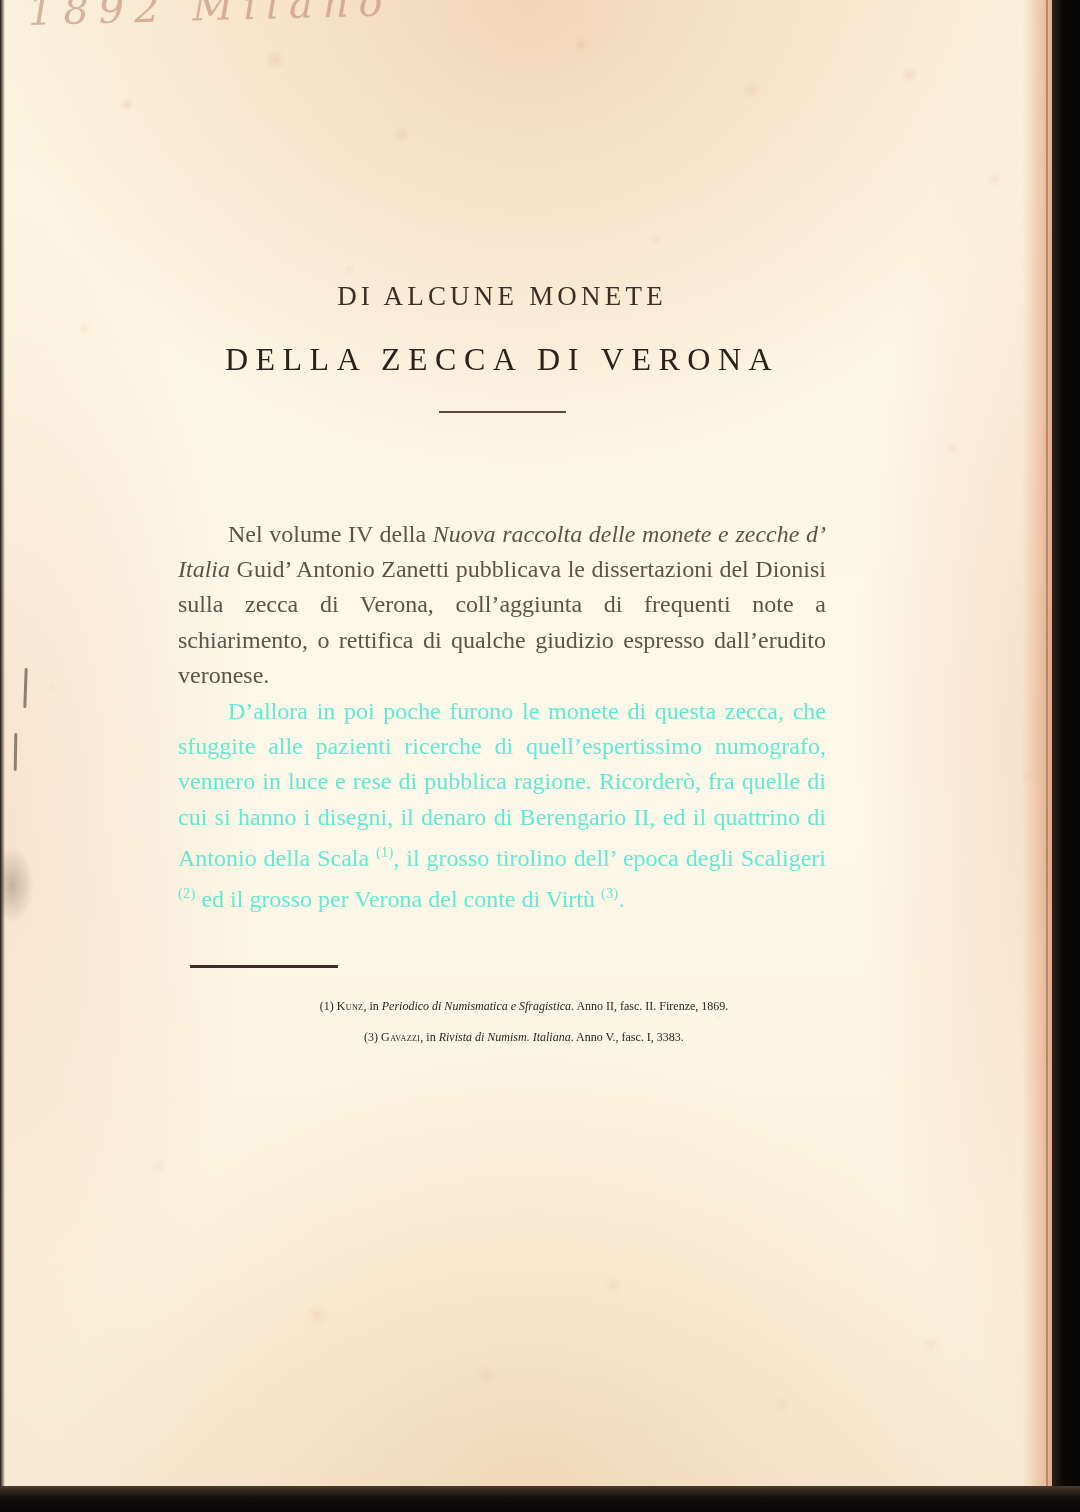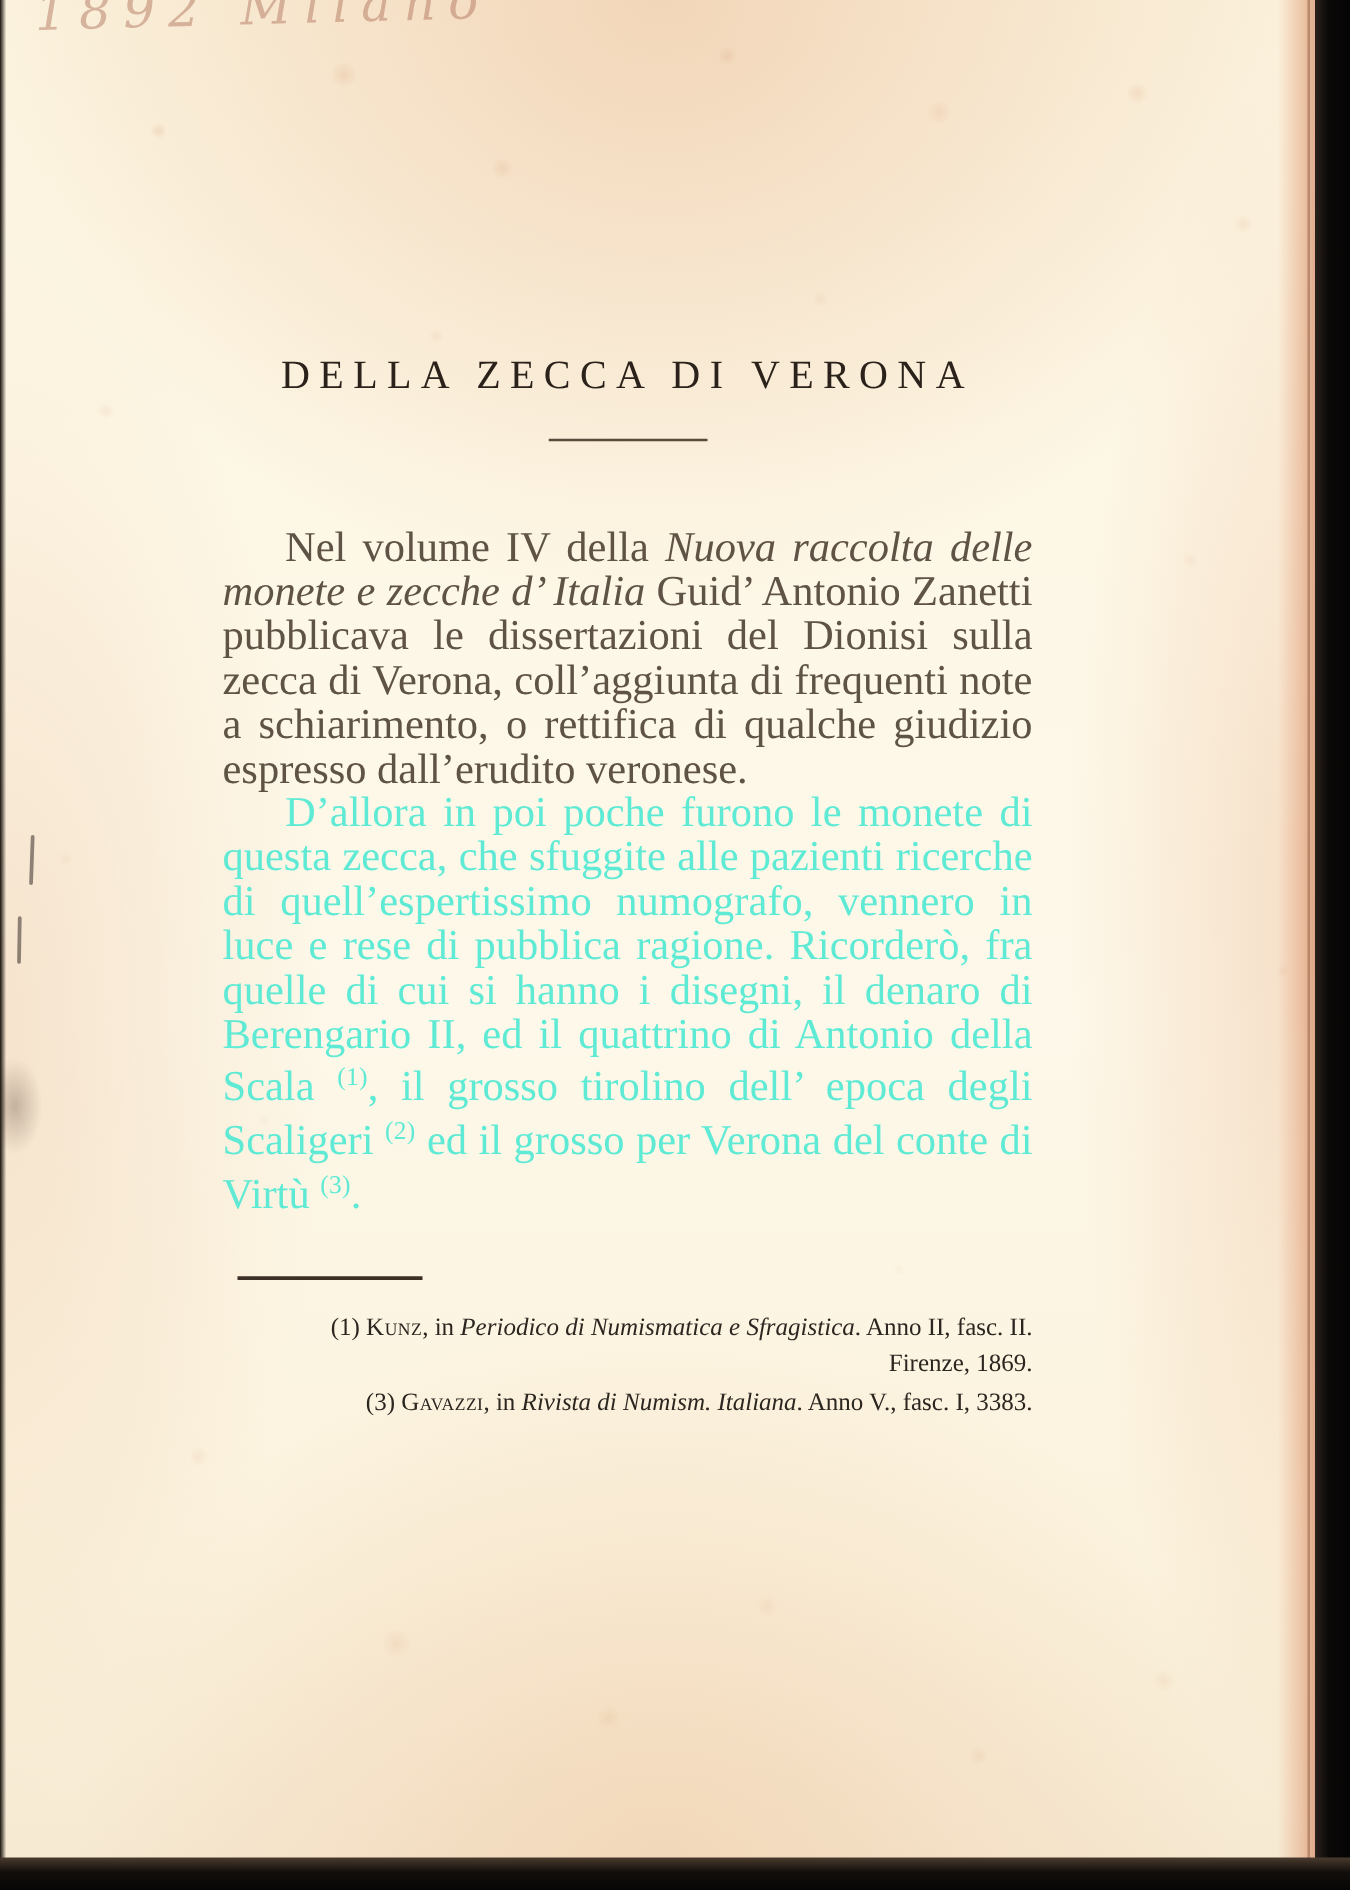--- a/index.html
+++ b/index.html
@@ -137,22 +137,22 @@
   }
   .title-rule {
     width: 127px;
     height: 1.6px;
     background: #594b3c;
     margin: 36px auto 0 auto;
   }
 
   
   .body {
-    margin-top: 68px;
-    font-size: 34px;
+    margin-top: 104px;
+    font-size: 24px;
     line-height: 35.4px;
     text-align: justify;
     color: #28221b;
   }
   .body p { margin: 0; text-indent: 50px; }
 
   .ital { font-style: italic; }
 
   .fn-ref {
     font-size: 0.60em;
@@ -167,23 +167,23 @@
   
   .footnotes { margin-top: 48px; }
 
   .fn-rule {
     width: 148px;
     height: 3px;
     background: #3c3026;
     margin: 0 0 24px 12px;
   }
   .fn {
-    font-size: 20px;
+    font-size: 12px;
     line-height: 29px;
-    text-align: right;
+    text-align: center;
     color: #2c2620;
     margin: 0;
   }
   .fn + .fn { margin-top: 2px; }
   .fn-indent { padding-left: 44px; }
 
   .sc {
     font-variant: small-caps;
     letter-spacing: 0.4px;
   }
@@ -236,20 +236,21 @@
 
   <div class="handwriting">1892 Milano</div>
 
   <div class="pencil-mark pencil-1"></div>
   <div class="pencil-mark pencil-2"></div>
   <div class="smudge"></div>
 
   <div class="content">
 
     <div class="title-block">
+      <div class="title-small">DI ALCUNE MONETE</div>
       <div class="title-main">DELLA ZECCA DI VERONA</div>
       <div class="title-rule"></div>
     </div>
 
     <div class="body">
 
       <p class="faded-1"><span>Nel volume IV della </span><span class="ital">Nuova raccolta delle monete e zecche d’ Italia</span><span> Guid’ Antonio Zanetti pubblicava le dissertazioni del Dionisi sulla zecca di Verona, coll’aggiunta di frequenti note a schiarimento, o rettifica di qualche giudizio espresso dall’erudito veronese.</span></p>
 
       <p class="faded-2"><span>D’allora in poi poche furono le monete di questa zecca, che sfuggite alle pazienti ricerche di quell’espertissimo numografo, vennero in luce e rese di pubblica ragione. Ricorderò, fra quelle di cui si hanno i disegni, il denaro di Berengario II, ed il quattrino di Antonio della Scala </span><span class="fn-ref">(1)</span><span>, il grosso tirolino dell’ epoca degli Scaligeri </span><span class="fn-ref">(2)</span><span> ed il grosso per Verona del conte di Virtù </span><span class="fn-ref">(3)</span><span>.</span></p>
 

